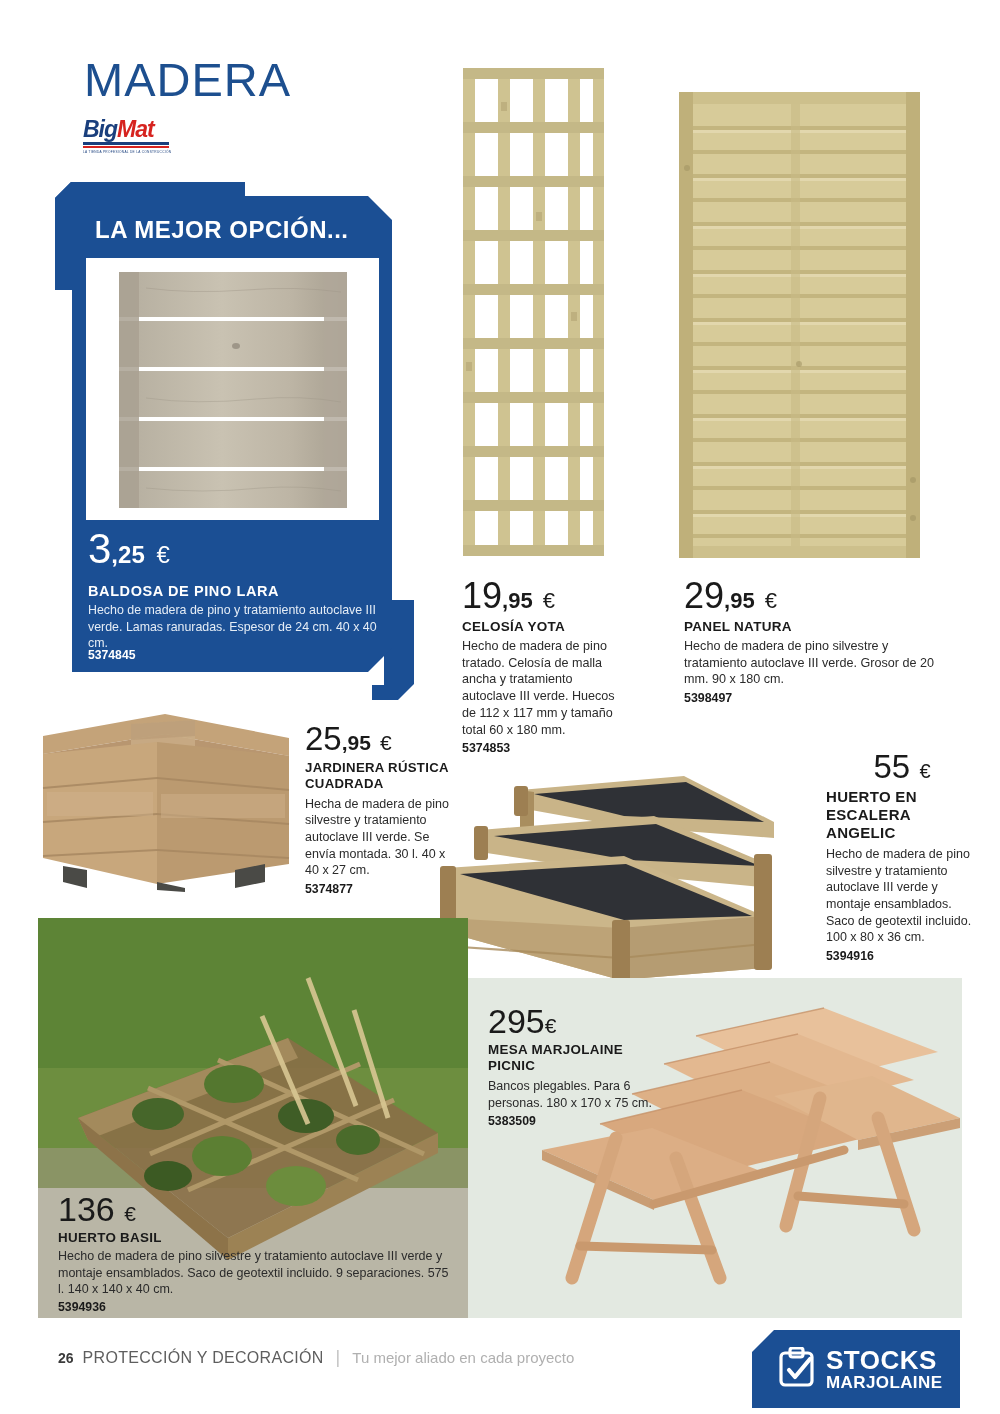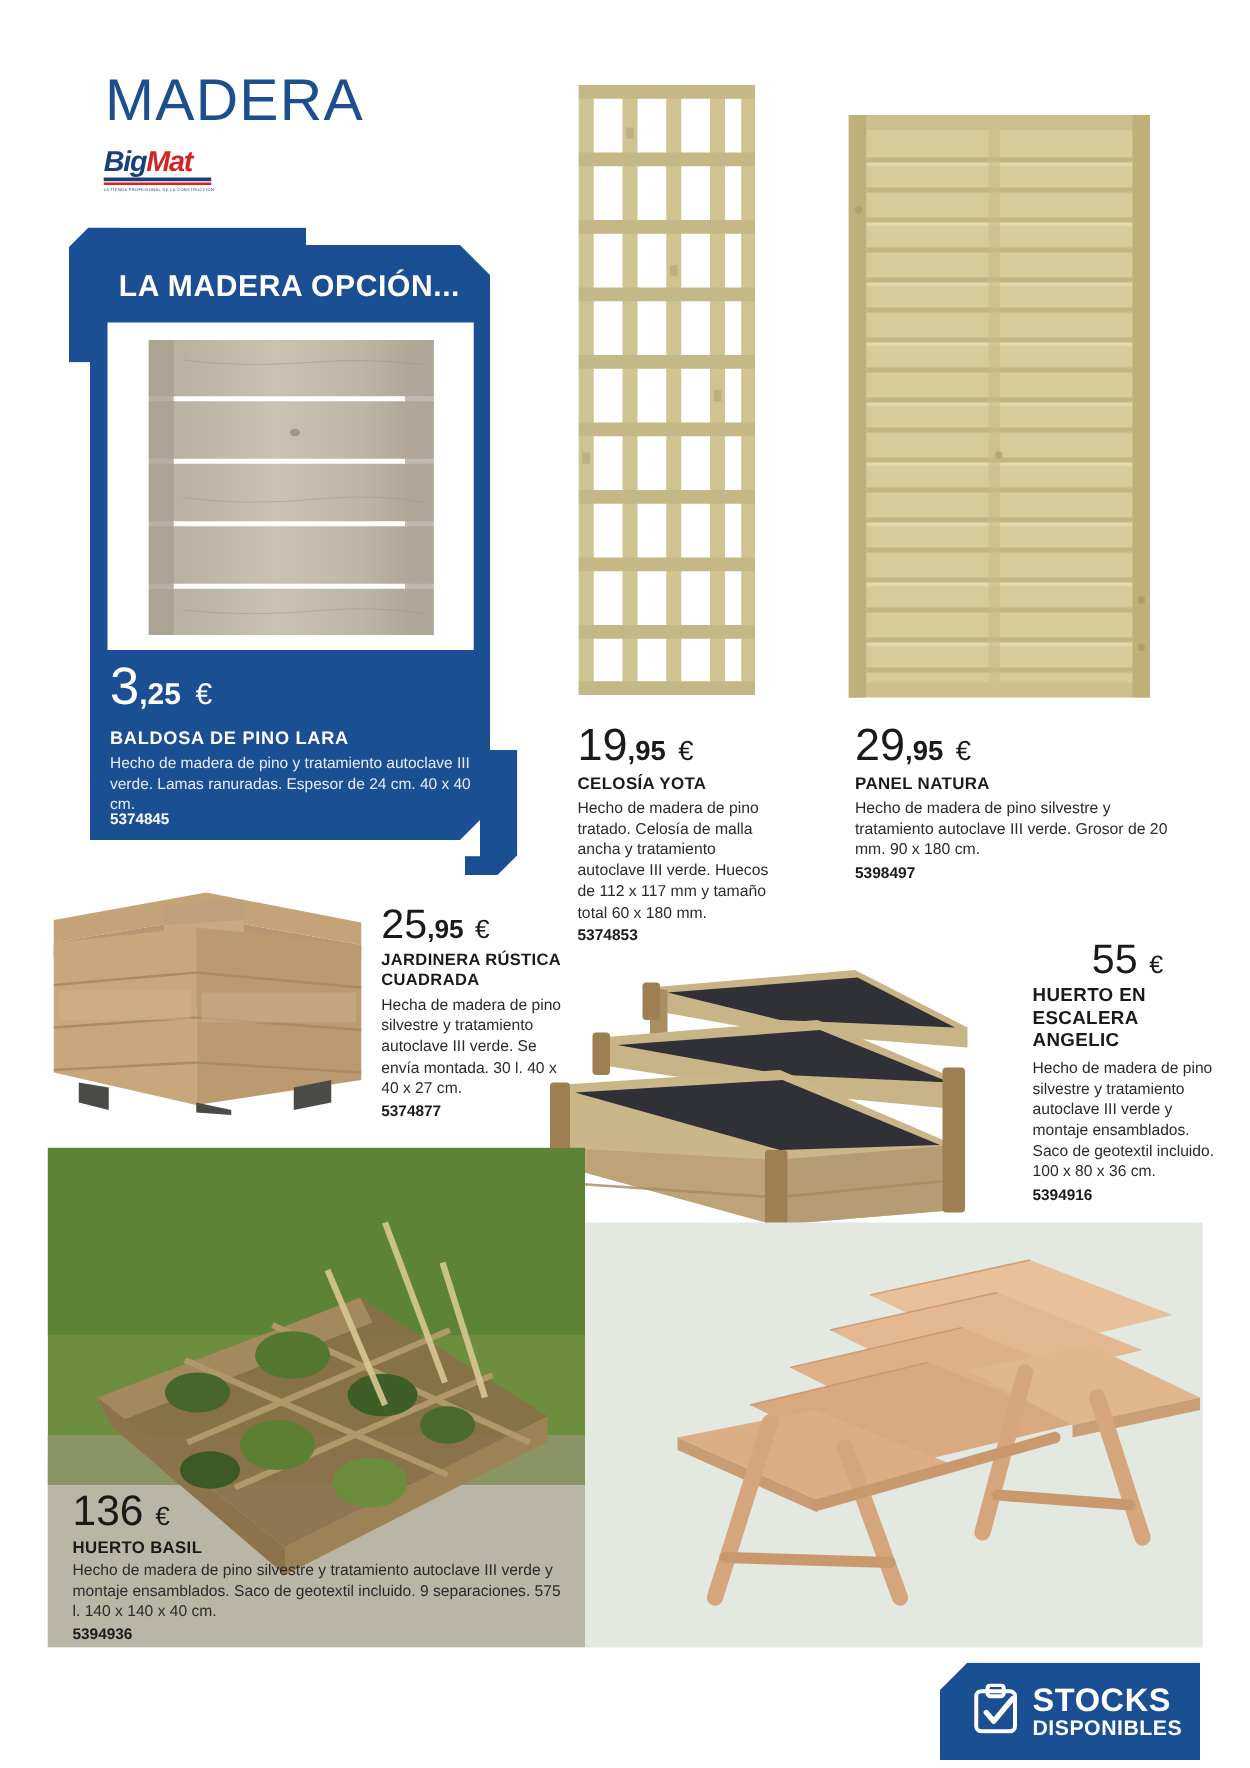--- a/index.html
+++ b/index.html
@@ -173,21 +173,21 @@
     <div class="bigmat-bar"></div>
     <div class="bigmat-bar2"></div>
     <div class="bigmat-tag">LA TIENDA PROFESIONAL DE LA CONSTRUCCIÓN</div>
   </div>
 
   <div class="bracket-tl"></div>
   <div class="bracket-tl2"></div>
   <div class="bracket-br"></div>
 
   <div class="feature-box"></div>
-  <div class="feature-title">LA MADERA OPCIÓN...</div>
+  <div class="feature-title">LA MEJOR OPCIÓN...</div>
 
   <div class="feature-photo">
     <svg viewBox="0 0 293 262" width="293" height="262" aria-hidden="true">
       <defs>
         <linearGradient id="wd1" x1="0" y1="0" x2="1" y2="0">
           <stop offset="0" stop-color="#b4ad9e"></stop>
             <stop offset="0.45" stop-color="#c9c2b2"></stop>
           <stop offset="0.75" stop-color="#bdb5a5"></stop>
             <stop offset="1" stop-color="#a79f90"></stop>
         </linearGradient>
@@ -440,29 +440,41 @@
         <path d="M352,120 L318,248"></path>
         <path d="M410,140 L446,252"></path>
       </g>
       <g stroke="#c9996e" stroke-width="9" stroke-linecap="round" fill="none">
         <path d="M112,268 L244,272"></path>
         <path d="M330,218 L436,226"></path>
         <path d="M186,226 L376,172"></path>
       </g>
     </svg>
   </div>
-
+  <div class="mesa-block">
+    <div class="price"><span>295</span><span class="eu">€</span></div>
+    <div class="pname">MESA MARJOLAINE PICNIC</div>
+    <div class="pdesc">Bancos plegables. Para 6 personas. 180 x 170 x 75 cm.</div>
+    <div class="pref">5383509</div>
+  </div>
+
+  <div class="footer">
+    <span class="footer-page">26</span>
+    <span class="footer-section">PROTECCIÓN Y DECORACIÓN</span>
+    <span class="footer-div">|</span>
+    <span class="footer-tag">Tu mejor aliado en cada proyecto</span>
+  </div>
 
   <div class="stocks-badge">
     <span>
       <svg width="37" height="40" viewBox="0 0 37 40" aria-hidden="true">
         <rect x="3" y="6" width="31" height="32" rx="4" fill="none" stroke="#ffffff" stroke-width="3.2"></rect>
         <rect x="12" y="1" width="13" height="9" rx="2.5" fill="none" stroke="#ffffff" stroke-width="3.2"></rect>
         <path d="M11 23 L17 30 L32 12" fill="none" stroke="#ffffff" stroke-width="4.2" stroke-linecap="round" stroke-linejoin="round"></path>
       </svg>
     </span>
     <span class="stocks-text">
       <div class="stocks-1">STOCKS</div>
-      <div class="stocks-2">DISPONIBLES</div>
+      <div class="stocks-2">MARJOLAINE</div>
     </span>
   </div>
 
 </div>
 
 </body></html>

